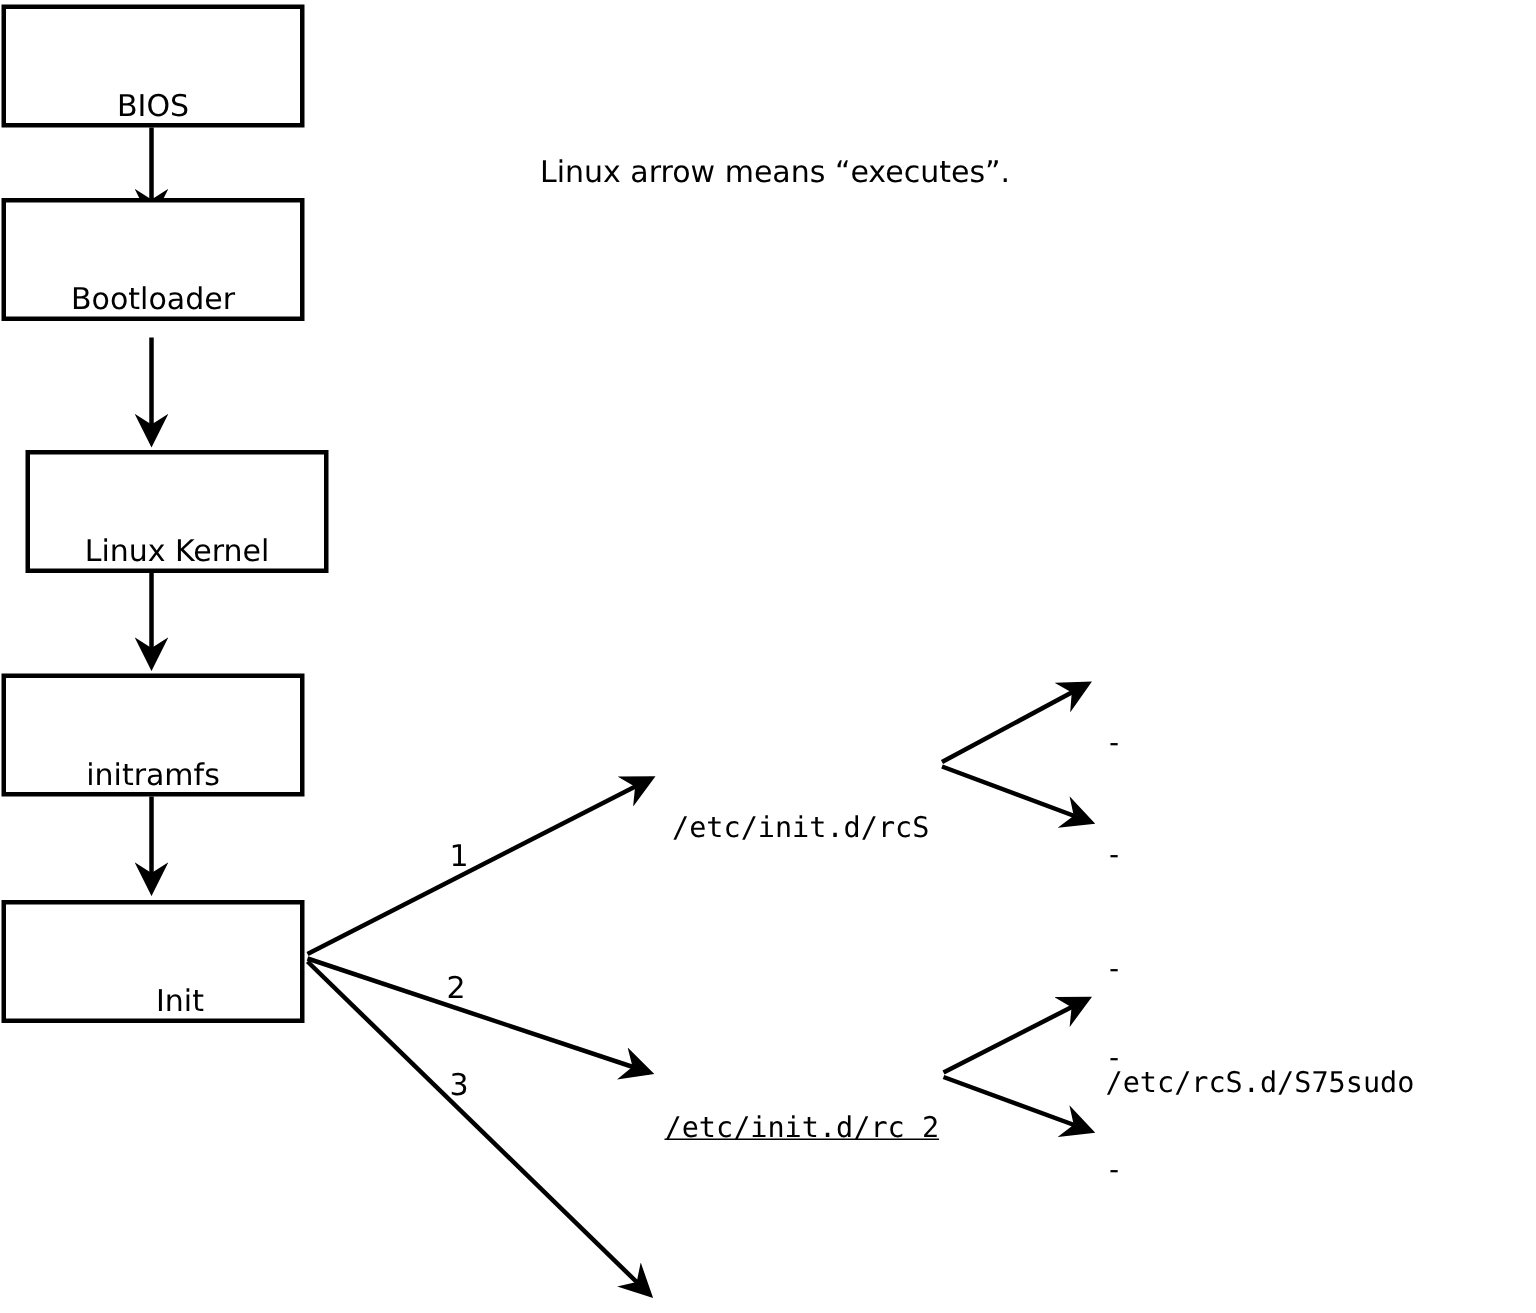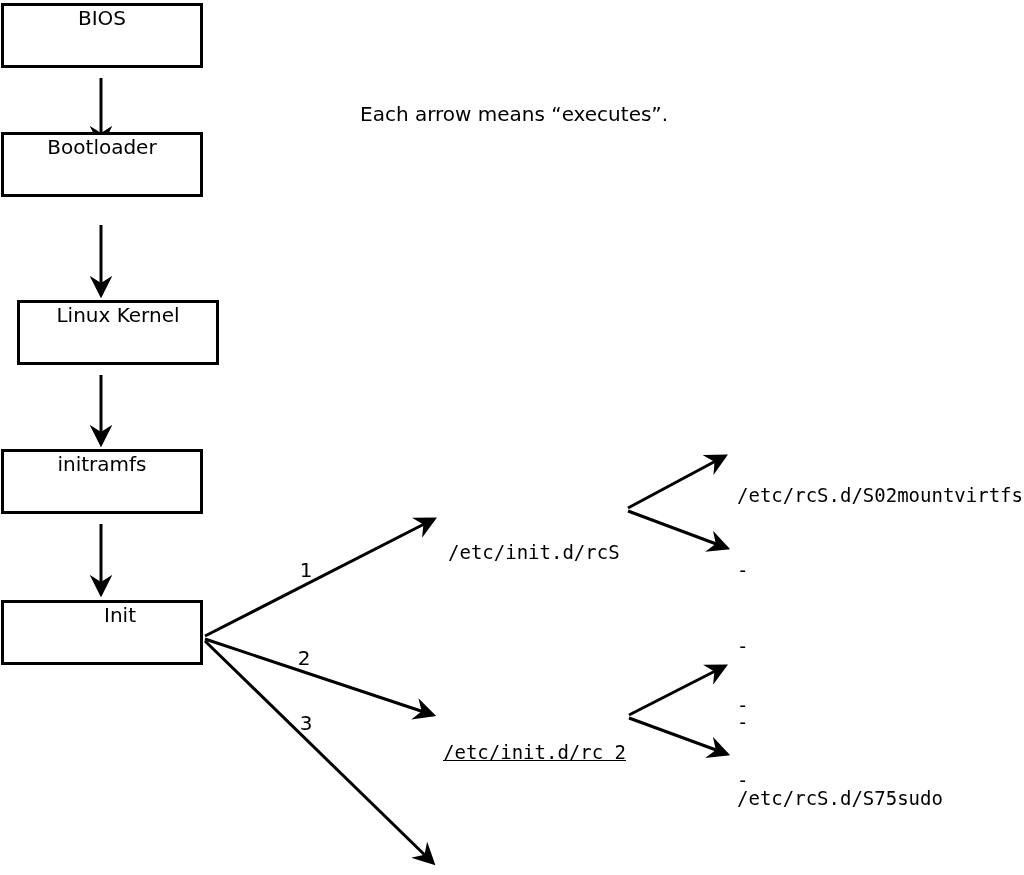--- a/index.html
+++ b/index.html
@@ -15,25 +15,25 @@
   }
   .arrow-layer {
     position: absolute;
     left: 0; top: 0;
     width: 1024px; height: 875px;
   }
   .flow-box {
     position: absolute;
     left: 1px;
     width: 202px;
-    height: 65px;
+    height: 82px;
     border: 3px solid #000000;
     background: #ffffff;
     display: flex;
-    align-items: flex-start;
+    align-items: flex-end;
     justify-content: center;
     font-size: 20px;
   }
   .box-bios       { top: 3px; }
   .box-bootloader { top: 132px; }
   .box-kernel     { top: 300px; margin-left: 16px; }
   .box-initramfs  { top: 449px; }
   .box-init       { top: 600px; padding-left: 36px; }
 
   .note {
@@ -96,21 +96,21 @@
       <line x1="205" y1="641" x2="433" y2="863" marker-end="url(#stealth)"></line>
 
       <line x1="628" y1="508" x2="725" y2="456" marker-end="url(#stealth)"></line>
       <line x1="628" y1="511" x2="727" y2="548" marker-end="url(#stealth)"></line>
 
       <line x1="629" y1="715" x2="725" y2="666" marker-end="url(#stealth)"></line>
       <line x1="629" y1="718" x2="727" y2="754" marker-end="url(#stealth)"></line>
     </g>
   </svg>
 
-  <div class="note">Each arrow means “executes”.</div>
+  <div class="note">Linux arrow means “executes”.</div>
 
   <div class="flow-box box-bios">
     <span>BIOS</span>
   </div>
   <div class="flow-box box-bootloader">
     <span>Bootloader</span>
   </div>
   <div class="flow-box box-kernel">
     <span>Linux Kernel</span>
   </div>
@@ -123,21 +123,20 @@
 
   <div class="branch-num num-1">1</div>
   <div class="branch-num num-2">2</div>
   <div class="branch-num num-3">3</div>
 
   <div class="script-label mono lbl-rcs">/etc/init.d/rcS</div>
   <div class="script-label mono lbl-rc2">/etc/init.d/rc 2</div>
   <div class="script-label mono lbl-getty">means</div>
 
   <div class="target-list mono list-rcs">
-    <div>/etc/rcS.d/S02mountvirtfs</div>
     <div>-</div>
     <div>-</div>
     <div>-</div>
     <div>/etc/rcS.d/S75sudo</div>
   </div>
 
   <div class="target-list mono list-rc2">
     <div>-</div>
     <div>-</div>
     

